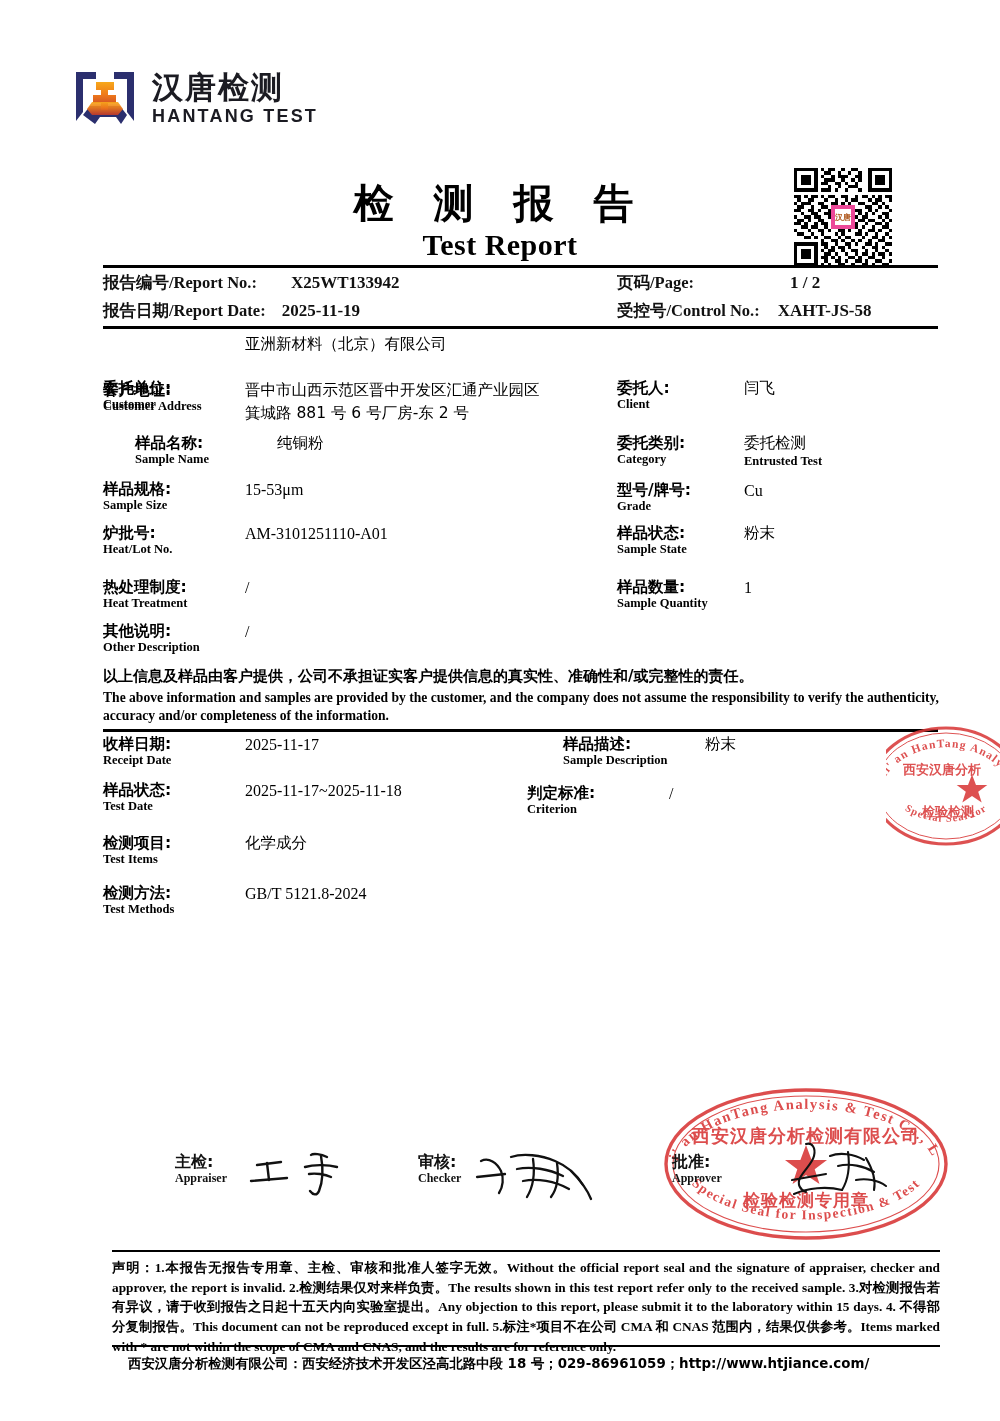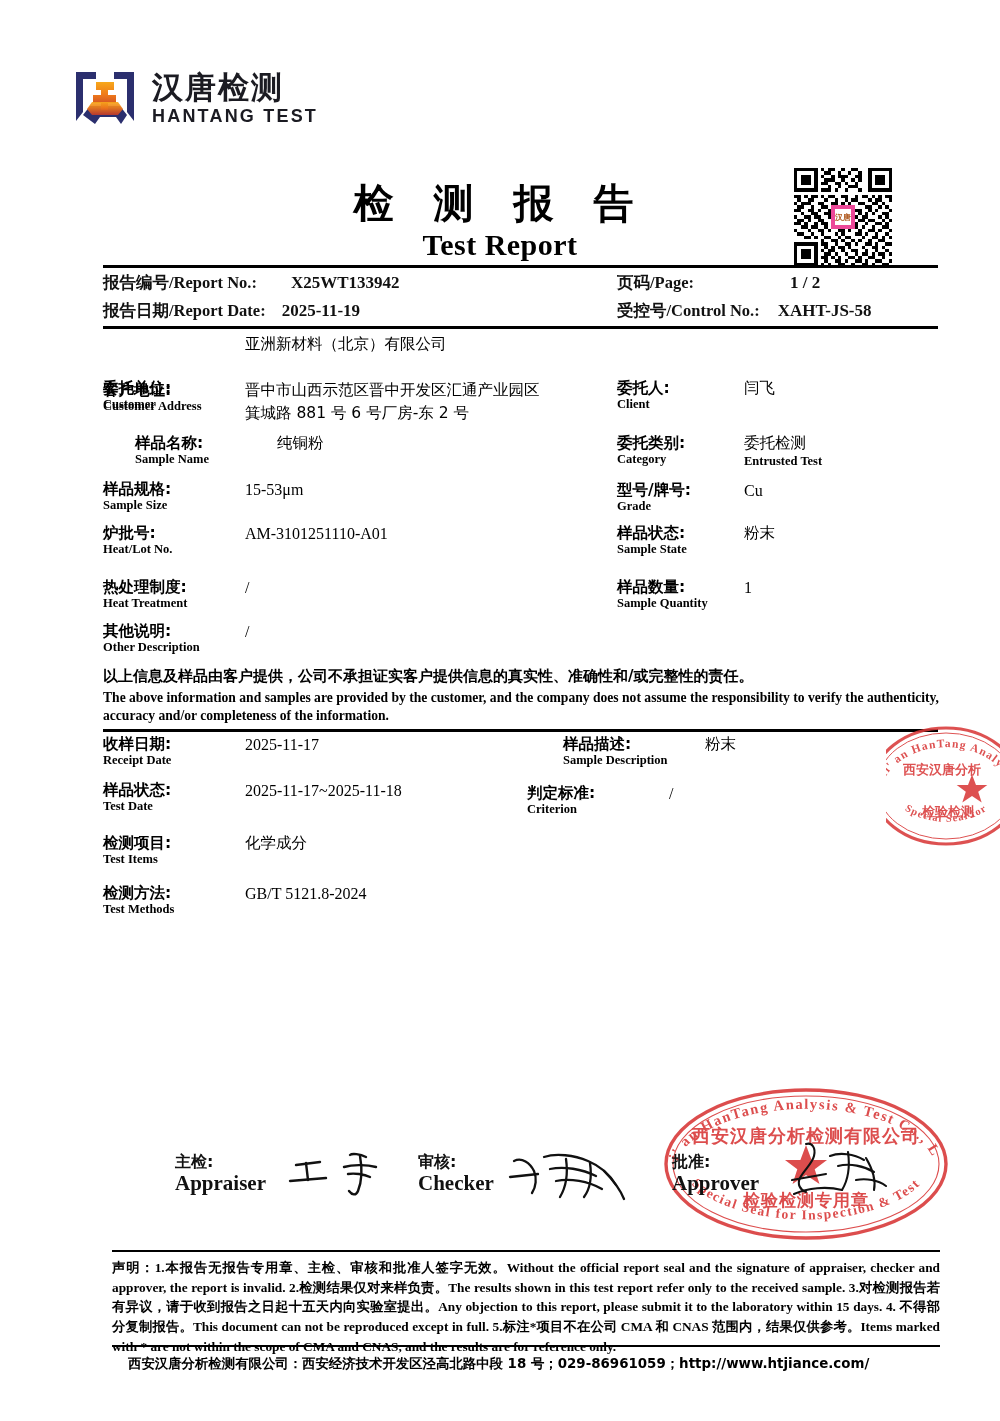--- a/index.html
+++ b/index.html
@@ -210,21 +210,21 @@
   .sig .slabel .cn {
     display: block;
     font-family: "DejaVu Sans", "Liberation Sans", sans-serif;
     font-size: 16px;
     font-weight: 700;
     line-height: 1.18;
     white-space: nowrap;
   }
   .sig .slabel .en {
     display: block;
-    font-size: 21px;
+    font-size: 12px;
     font-weight: 700;
     line-height: 1.1;
     white-space: nowrap;
   }
   .sig-mark {
     margin-left: 10px;
     margin-top: -6px;
   }
 
   

